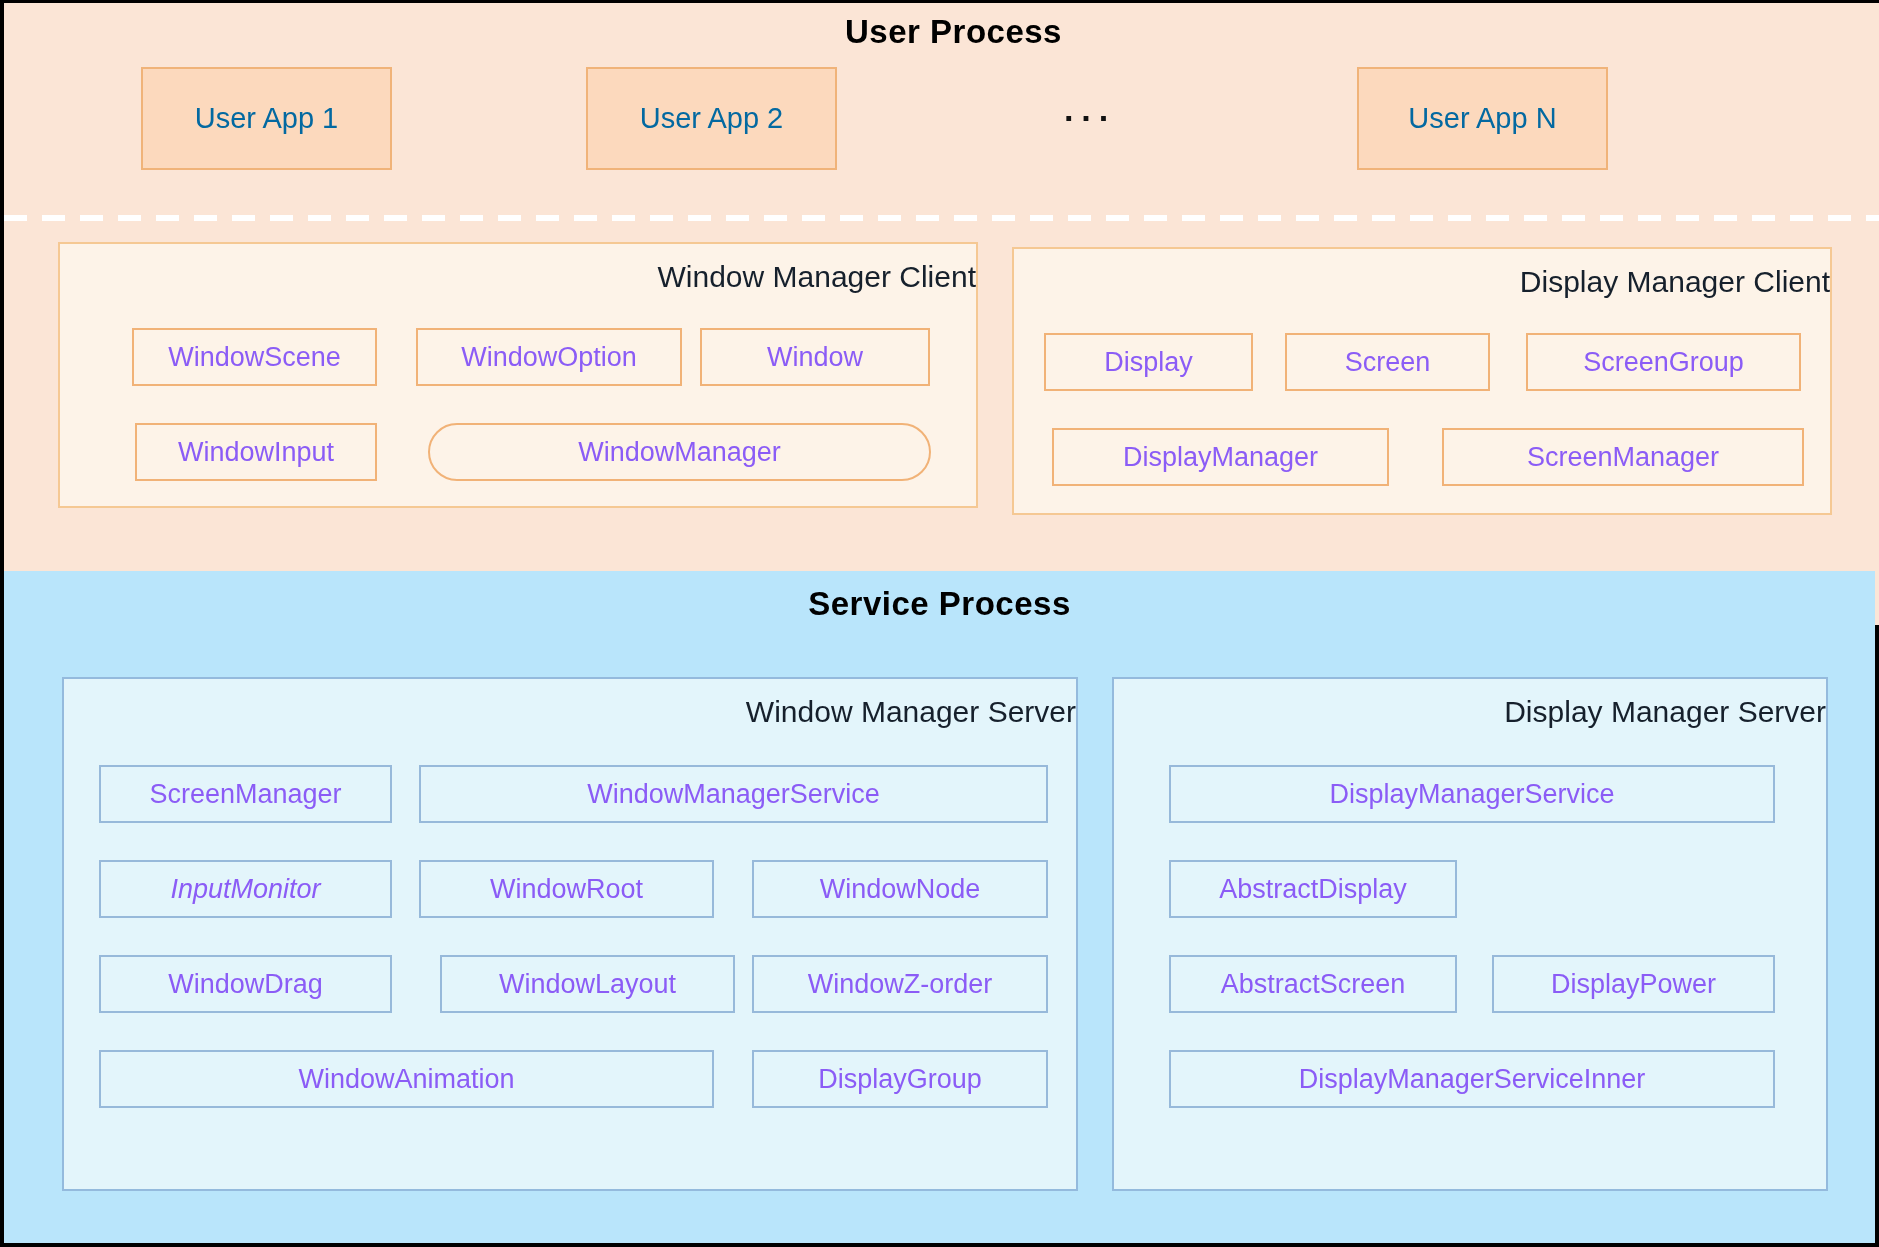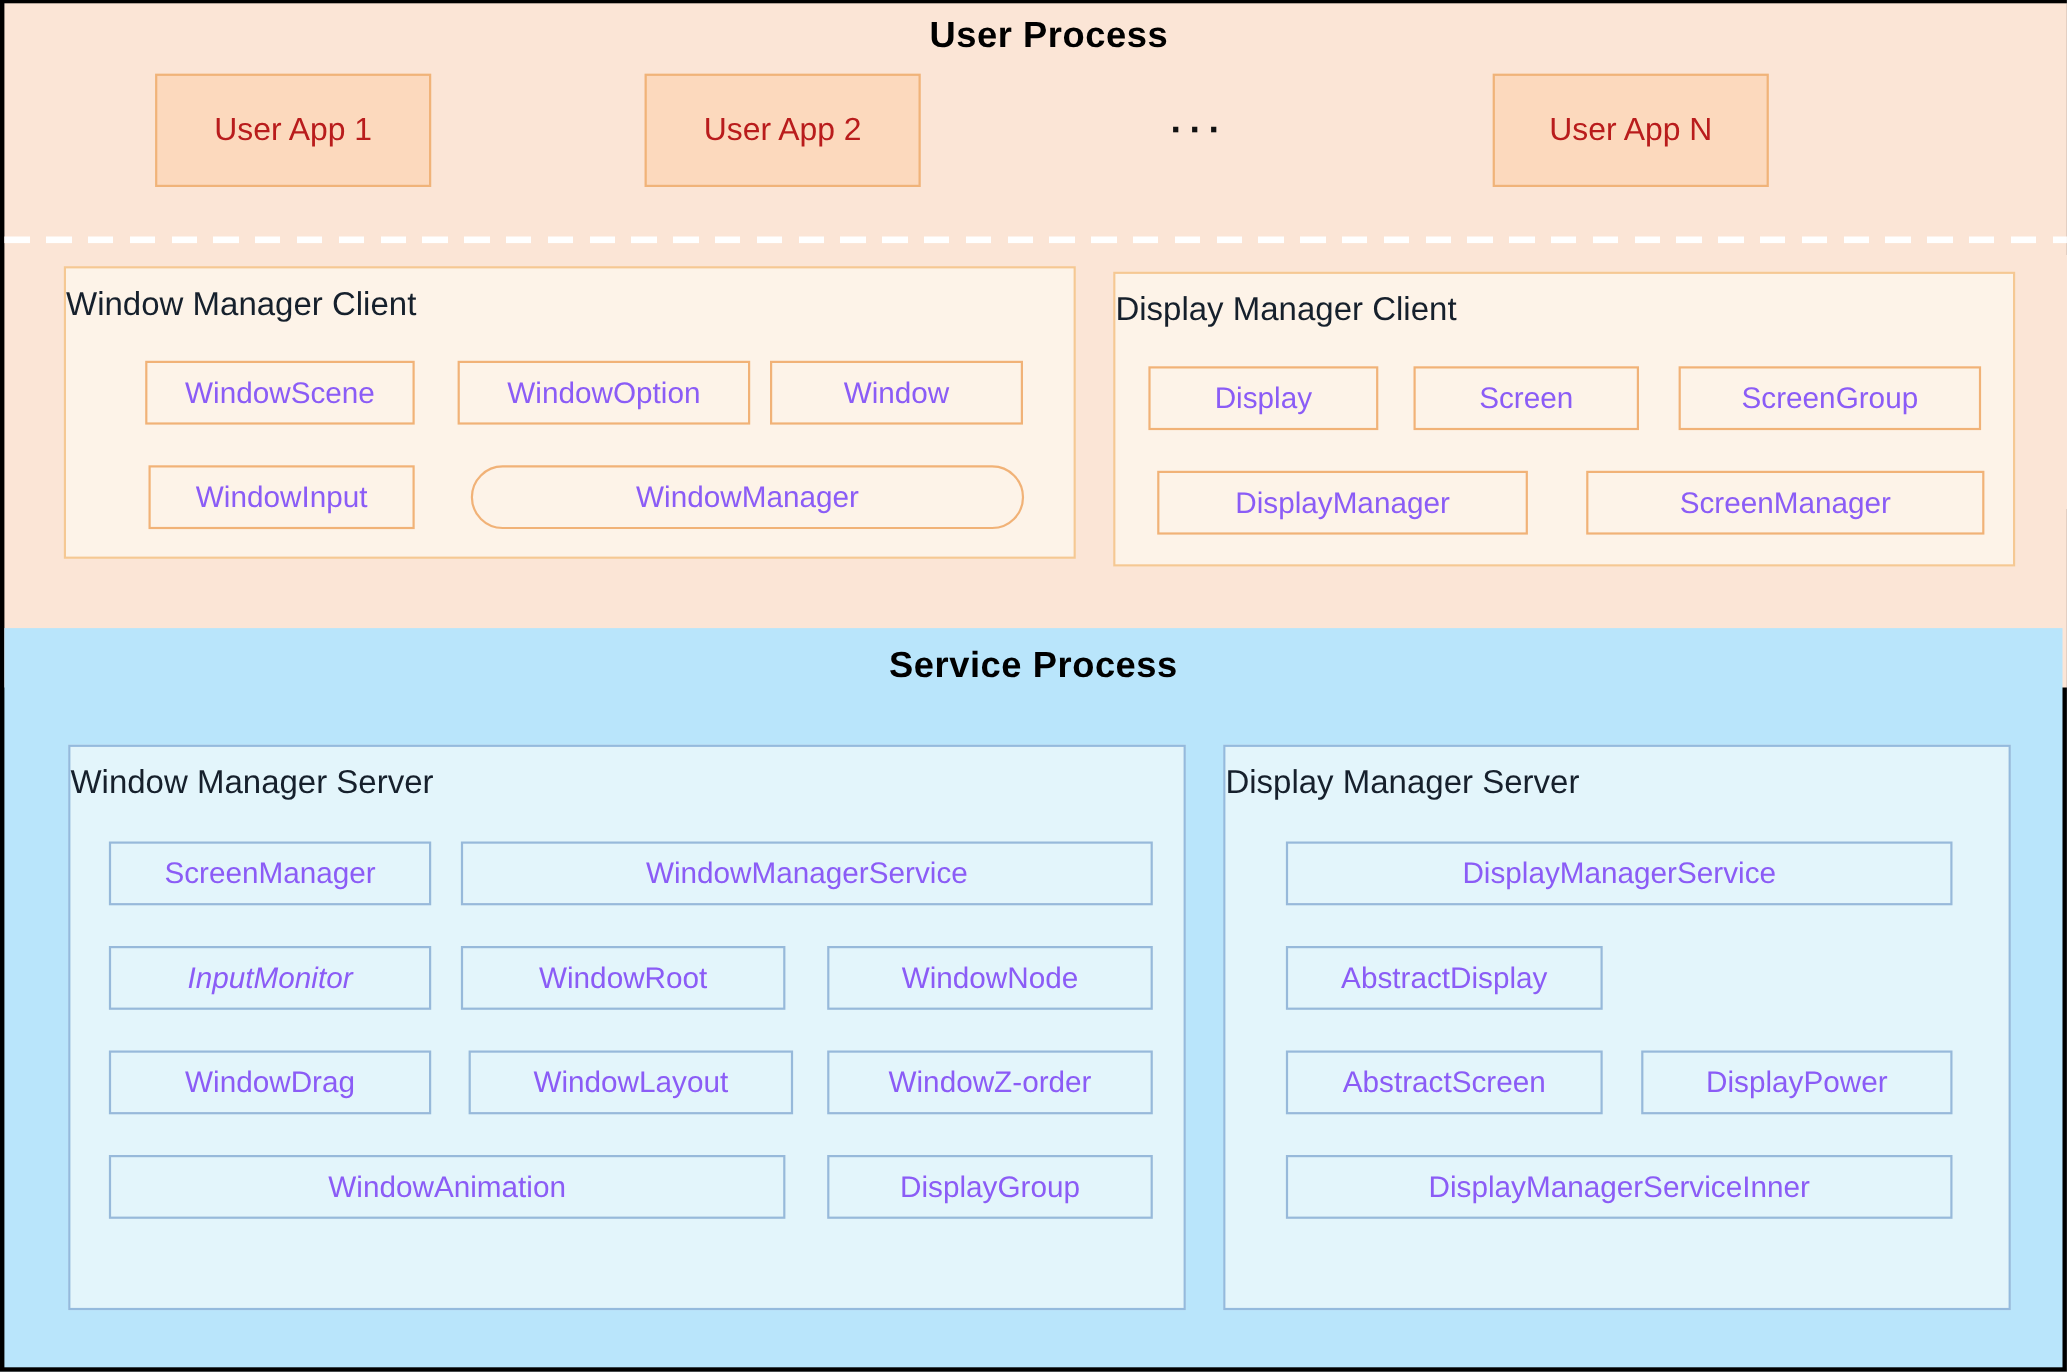--- a/index.html
+++ b/index.html
@@ -24,42 +24,42 @@
   }
   .section-title{
     position:absolute; top:10px; left:0; width:100%;
     text-align:center; font-size:33px; font-weight:bold; color:#000000;
     letter-spacing:0.5px;
   }
   .app-box{
     position:absolute; top:64px; height:99px; width:247px;
     background:#fcd9bd; border:2px solid #f0b379;
     display:flex; align-items:center; justify-content:center;
-    font-size:29px; color:#b91c1c;
+    font-size:29px; color:#0369a1;
   }
   .app-1{left:137px;} .app-2{left:582px;} .app-n{left:1353px;}
   .app-dots{
     position:absolute; top:64px; left:986px; width:200px; height:103px;
     display:flex; align-items:center; justify-content:center;
     font-size:34px; font-weight:bold; color:#111111; letter-spacing:6px;
   }
   .dashed-line{
     position:absolute; top:212px; left:0; width:100%; height:6px;
     background:repeating-linear-gradient(90deg,#ffffff 0 23px,transparent 23px 38px);
   }
 
   .client-box{
     position:absolute;
     background:#fdf3e8; border:2px solid #f5c893;
   }
   .client-wm{left:54px; top:239px; width:916px; height:262px;}
   .client-dm{left:1008px; top:244px; width:816px; height:264px;}
   .inner-title{
     position:absolute; top:16px; left:0; width:100%;
-    text-align:left; font-size:30px; color:#16202c;
+    text-align:right; font-size:30px; color:#16202c;
   }
   .cls{
     position:absolute; height:54px;
     display:flex; align-items:center; justify-content:center;
     font-size:27px; color:#8b5cf6;
   }
   .client-box .cls{ background:#fdf3e8; border:2px solid #f1b277; }
 
   
   .wmc-r1{top:84px;} .wmc-r2{top:179px;}
@@ -92,21 +92,21 @@
 
   .srv-r1{top:86px;} .srv-r2{top:181px;} .srv-r3{top:276px;} .srv-r4{top:371px;}
 
   
   .wms-1{left:35px;  width:289px;}  
   .wms-2{left:355px; width:625px;}  
   .wms-3{left:35px;  width:289px;font-style:italic;}  
   .wms-4{left:355px; width:291px;}  
   .wms-5{left:688px; width:292px;}  
   .wms-6{left:35px;  width:289px;}  
-  .wms-7{left:362px; width:291px;}  
+  .wms-7{left:376px; width:291px;}  
   .wms-8{left:688px; width:292px;}  
   .wms-9{left:35px;  width:611px;}  
   .wms-10{left:688px; width:292px;} 
 
   
   .dms-1{left:55px;  width:602px;}  
   .dms-2{left:55px;  width:284px;}  
   .dms-3{left:378px; width:279px;}  
   .dms-4{left:55px;  width:284px;}  
   .dms-5{left:378px; width:279px;}  

